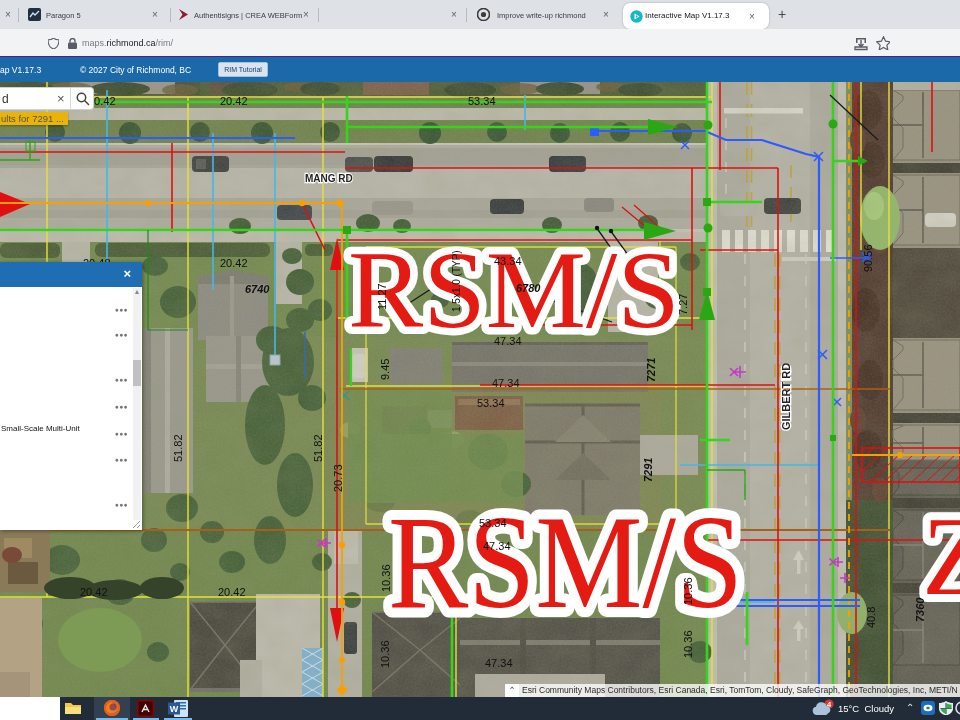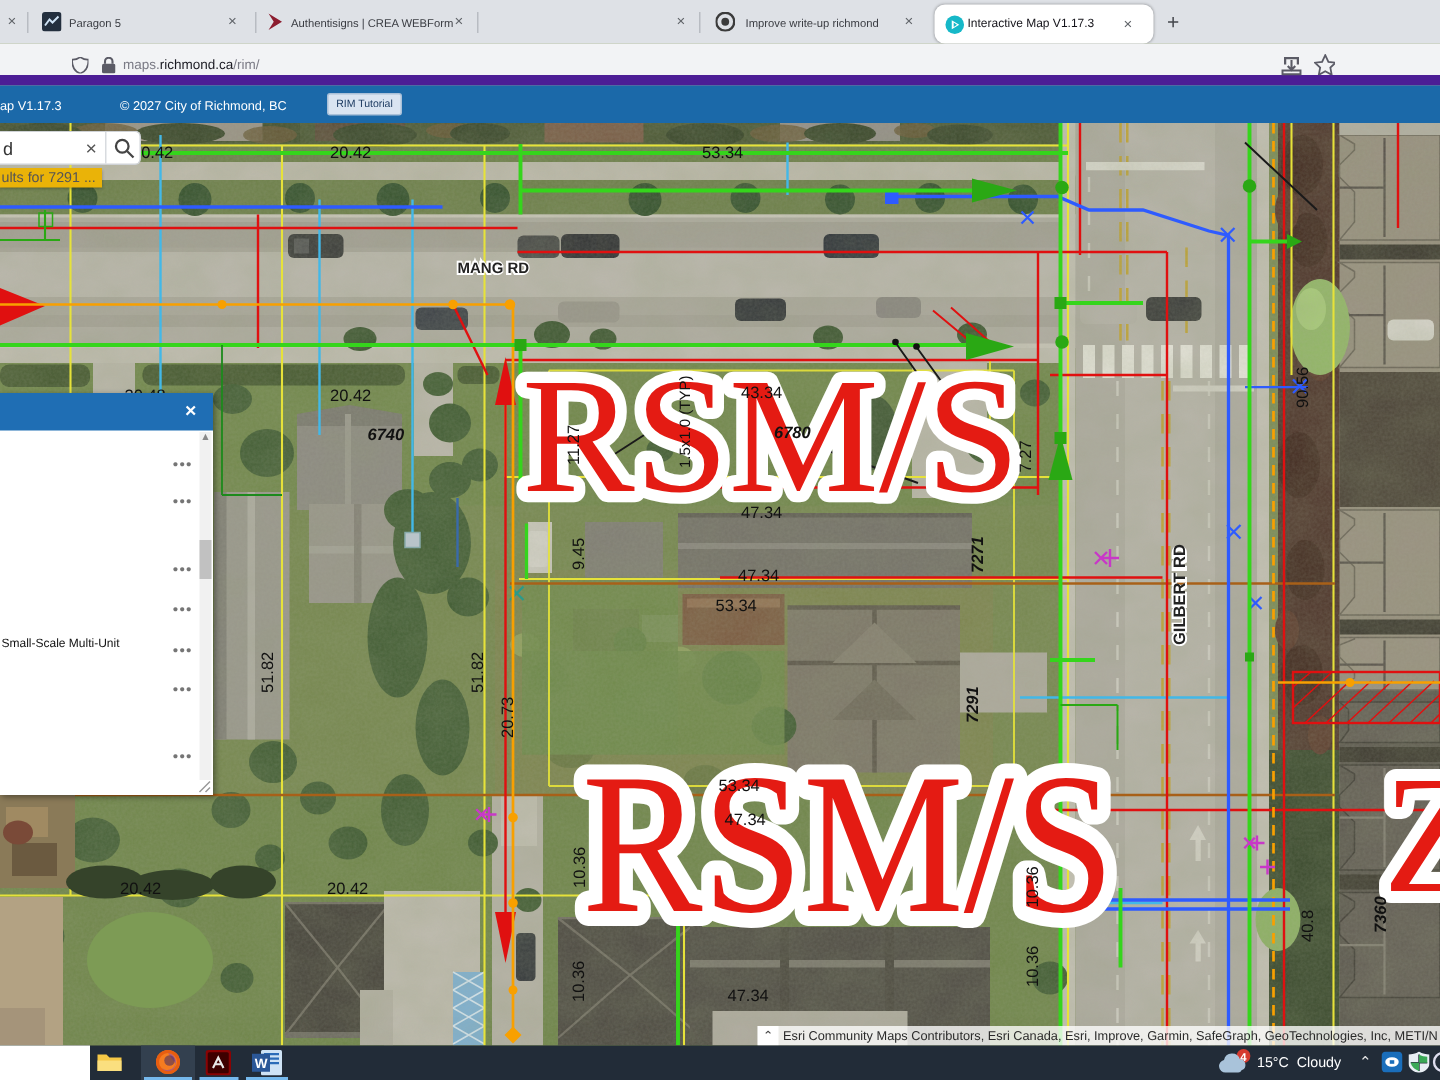--- a/index.html
+++ b/index.html
@@ -4,21 +4,21 @@
 html,body{width:960px;height:720px;overflow:hidden;font-family:"Liberation Sans",sans-serif}
 #stage{position:relative;width:960px;height:720px;background:#7a8a52}
 .abs{position:absolute}
 
 #tabbar{left:0;top:0;width:960px;height:29px;background:#dee1e6;z-index:30}
 .tab{position:absolute;top:0;height:29px;color:#3a3c42;font-size:7.5px}
 .tab .ttl{position:absolute;top:11px;white-space:nowrap;overflow:hidden}
 .tx{position:absolute;top:9px;color:#5f6368;font-size:10px}
 .tdiv{position:absolute;top:8px;width:1px;height:14px;background:#b8bcc2}
 #activetab{position:absolute;left:623px;top:3px;width:146px;height:26px;background:#fff;border-radius:7px;box-shadow:0 0 2px rgba(0,0,0,.3);z-index:31}
-#urlrow{left:0;top:29px;width:960px;height:28px;background:#f2f3f5;border-bottom:7px solid #4c1d95;z-index:30}
+#urlrow{left:0;top:29px;width:960px;height:28px;background:#f2f3f5;border-bottom:1px solid #4c1d95;z-index:30}
 #bluebar{left:0;top:57px;width:960px;height:25px;background:#1b69a9;z-index:30;color:#fff;font-size:8.5px}
 #rimbtn{position:absolute;left:218px;top:5px;width:50px;height:15px;background:#d9e4f1;border:1px solid #a9c0d8;border-radius:2px;color:#17365d;font-size:7px;text-align:center;line-height:13px}
 
 #taskbar{left:0;top:697px;width:960px;height:23px;background:#222c38;z-index:40;color:#fff}
 
 #searchbox{left:0;top:87px;width:94px;height:23px;background:#fff;border:1px solid #cfd2d6;border-left:none;border-radius:0 4px 4px 0;z-index:20}
 #searchdrop{left:0;top:112px;width:68px;height:13px;background:#eab308;z-index:20;font-size:9.5px;color:#555;line-height:13px;box-shadow:0 1px 2px rgba(0,0,0,.3)}
 #popup{left:0;top:262px;width:142px;height:268px;background:#fff;z-index:20;box-shadow:1px 1px 4px rgba(0,0,0,.4)}
 #popuphead{position:absolute;left:0;top:0;width:142px;height:25px;background:#1f6eb4}
 .dots{position:absolute;left:115px;width:16px;color:#757575;font-size:6.5px;letter-spacing:0.5px}
@@ -599,21 +599,21 @@
   <div style="position:absolute;left:1px;top:162px;font-size:8px;color:#111;white-space:nowrap">Small-Scale Multi-Unit</div>
   <div id="pscroll">
         <div style="color:#888;font-size:7px;text-align:center;line-height:8px">▲</div>
         <div id="pthumb"></div>
       </div>
   <svg style="position:absolute;right:1px;bottom:1px" width="9" height="9">
         <path d="M8 1 L1 8 M8 5 L5 8" stroke="#999" stroke-width="1"></path>
       </svg>
 </div>
 
-<div id="attrib" class="abs"><span style="background:#fff;display:inline-block;width:14px;text-align:center;color:#444">⌃</span><span style="margin-left:3px">Esri Community Maps Contributors, Esri Canada, Esri, Improve, Garmin, SafeGraph, GeoTechnologies, Inc, METI/N</span></div>
+<div id="attrib" class="abs"><span style="background:#fff;display:inline-block;width:14px;text-align:center;color:#444">⌃</span><span style="margin-left:3px">Esri Community Maps Contributors, Esri Canada, Esri, TomTom, Cloudy, SafeGraph, GeoTechnologies, Inc, METI/N</span></div>
 
 <div id="taskbar" class="abs">
   <div style="position:absolute;left:0;top:0;width:60px;height:23px;background:#fff"></div>
   <svg style="position:absolute;left:64px;top:3px" width="18" height="16">
         <path d="M1 3 h6 l2 2 h8 v9 h-16 z" fill="#f5c846"></path>
         <path d="M1 7 h16 v7 h-16 z" fill="#fadf7f"></path>
       </svg>
   <div style="position:absolute;left:94px;top:0;width:36px;height:23px;background:#33404f"></div>
   <svg style="position:absolute;left:103px;top:2px" width="18" height="18">
         <circle cx="9" cy="9" r="8" fill="#f57c20"></circle>

